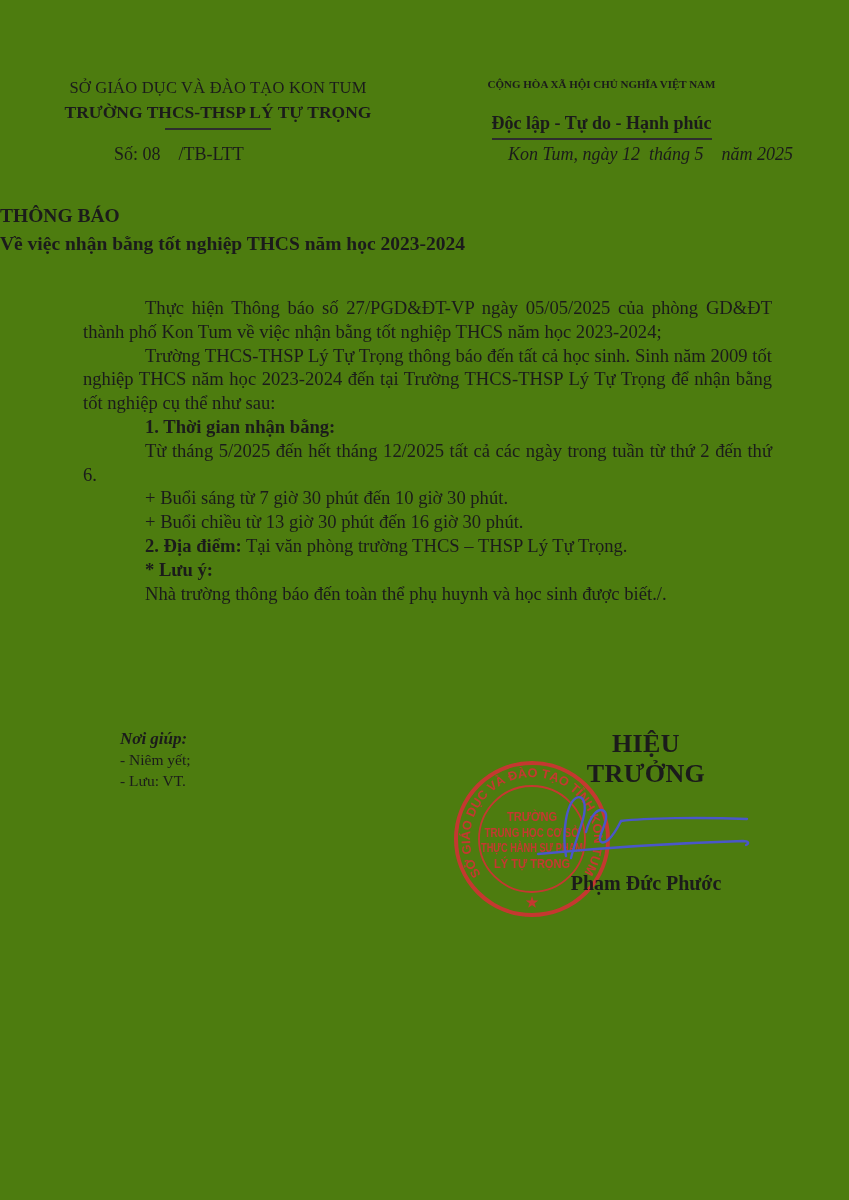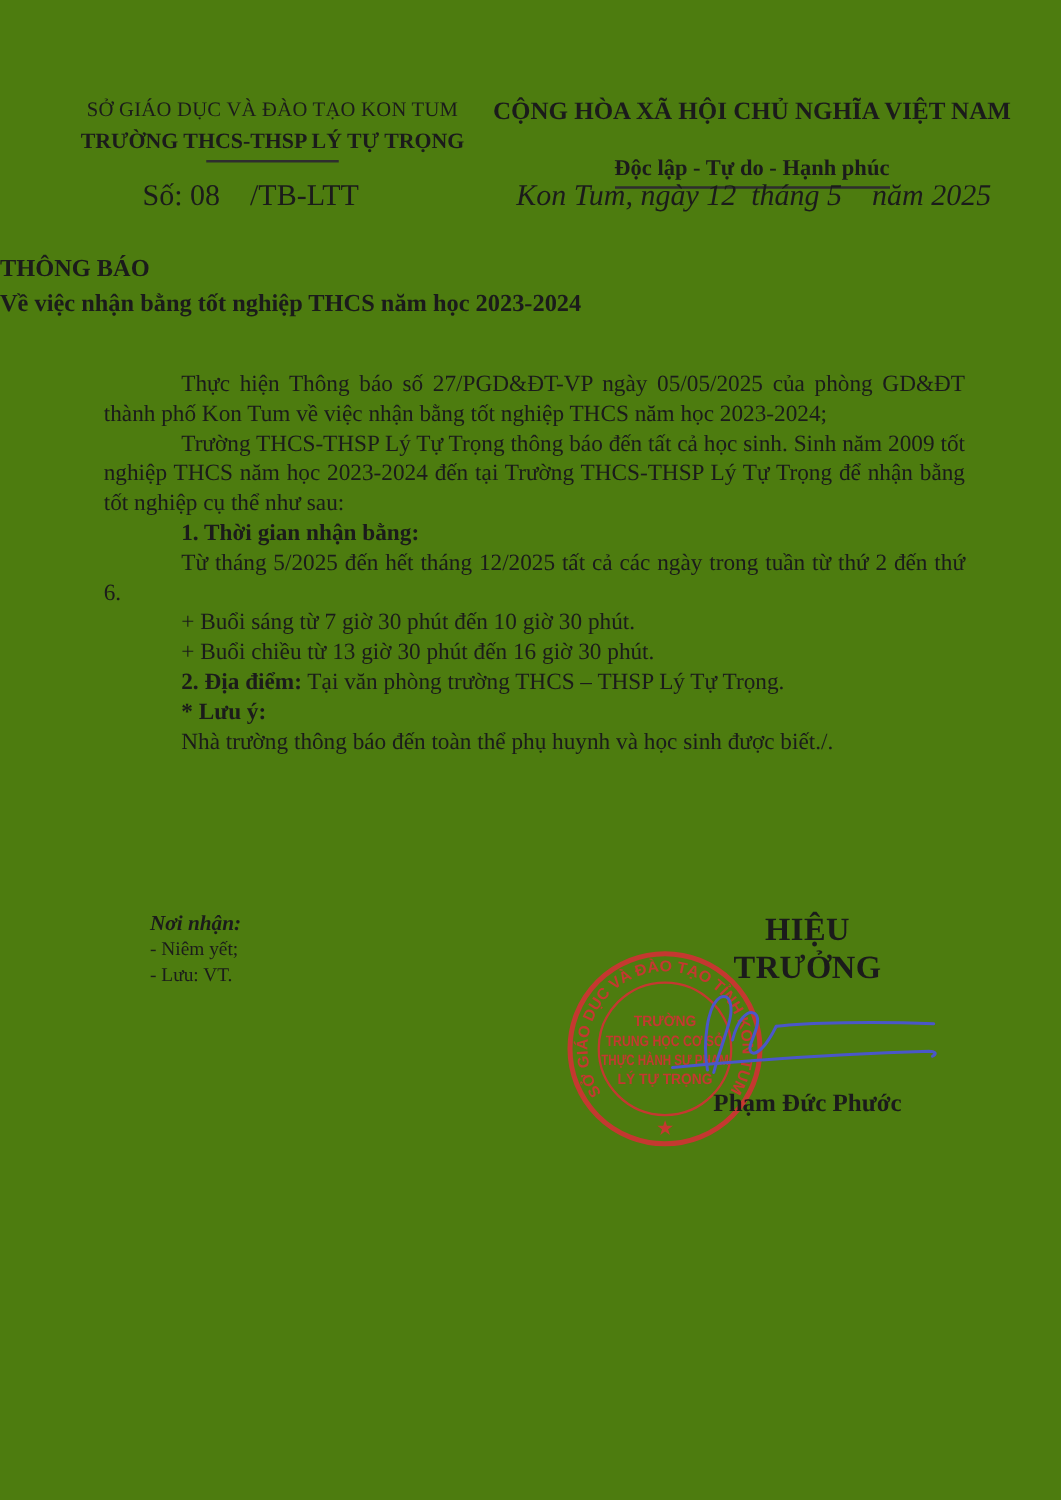--- a/index.html
+++ b/index.html
@@ -12,27 +12,27 @@
     overflow:hidden;
   }
 
   
   .header-row { position:absolute; top:78px; left:42px; width:767px; display:flex; }
   .header-left { width:352px; text-align:center; }
   .org-line1 { font-size:16.5px; letter-spacing:0.2px; white-space:nowrap; }
   .org-line2 { font-size:17.5px; font-weight:bold; margin-top:4px; white-space:nowrap; }
   .rule-left  { width:106px; border-bottom:2px solid #2e2e2e; margin:5px auto 0; }
   .header-right { flex:1; text-align:center; }
-  .nat-line1 { font-size:20px; font-weight:bold; white-space:nowrap; }
+  .nat-line1 { font-size:11px; font-weight:bold; white-space:nowrap; }
   .nat-line2 { font-size:18px;  font-weight:bold; margin-top:23px; white-space:nowrap; }
   .rule-right { width:220px; border-bottom:2px solid #2e2e2e; margin:4px auto 0; }
 
   
   .meta-row { position:absolute; top:144px; left:42px; width:767px;
-              display:flex; justify-content:space-between; font-size:24px; }
+              display:flex; justify-content:space-between; font-size:18px; }
   .doc-number { margin-left:72px; white-space:pre; }
   .date-line  { font-style:italic; margin-right:16px; white-space:pre; }
 
   
   .title-block { position:absolute; top:202px; left:0; width:849px;
                  font-weight:bold; font-size:19.5px; line-height:28px; }
 
   
   .body-block { position:absolute; top:296px; left:83px; width:689px;
                 font-size:18.6px; line-height:23.8px; text-align:justify; }
@@ -89,21 +89,21 @@
     <p class="ind bold">1. Thời gian nhận bằng:</p>
     <p class="ind">Từ tháng 5/2025 đến hết tháng 12/2025 tất cả các ngày trong tuần từ thứ 2 đến thứ 6.</p>
     <p class="ind">+ Buổi sáng từ 7 giờ 30 phút đến 10 giờ 30 phút.</p>
     <p class="ind">+ Buổi chiều từ 13 giờ 30 phút đến 16 giờ 30 phút.</p>
     <p class="ind"><span class="bold">2. Địa điểm:</span><span> Tại văn phòng trường THCS – THSP Lý Tự Trọng.</span></p>
     <p class="ind bold">* Lưu ý:</p>
     <p class="ind">Nhà trường thông báo đến toàn thể phụ huynh và học sinh được biết./.</p>
   </div>
 
   <div class="recipients">
-    <div class="recipients-label">Nơi nhận:</div>
+    <div class="recipients-label">Nơi giúp:</div>
     <div class="recipient-item">- Niêm yết;</div>
     <div class="recipient-item">- Lưu: VT.</div>
   </div>
 
   <div class="signer-title">HIỆU TRƯỞNG</div>
 
   <svg class="stamp" viewBox="0 0 164 164">
     <circle cx="82" cy="82" r="76" fill="none" stroke="#cf3333" stroke-width="4"></circle>
     <circle cx="82" cy="82" r="53" fill="none" stroke="#cf3333" stroke-width="1.8"></circle>
     <defs>

